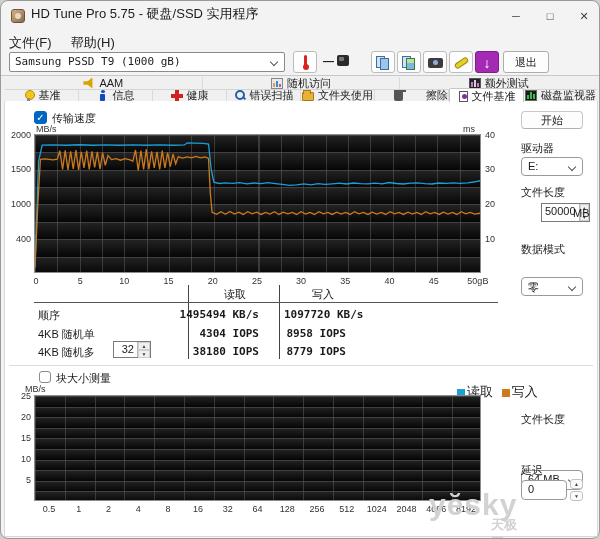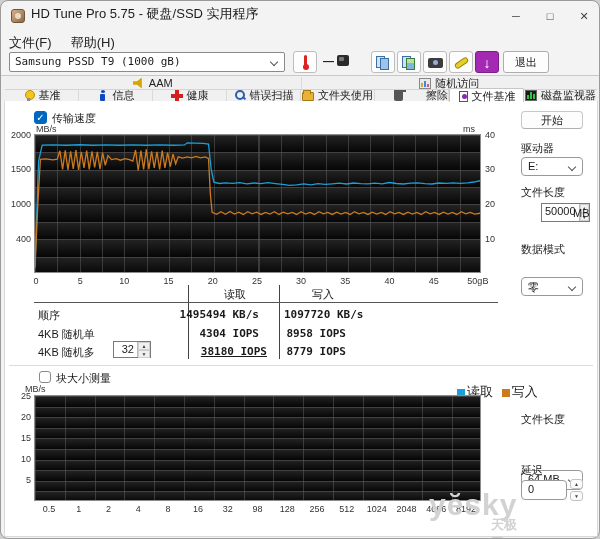--- a/index.html
+++ b/index.html
@@ -190,20 +190,28 @@
         <span>AAM</span>
       </div>
       <div class="tab">
         <span class="ticon i-chart">
             <i></i>
             <i></i>
             <i></i>
           </span>
         <span>随机访问</span>
       </div>
+      <div class="tab">
+        <span class="ticon i-chartdark">
+            <i></i>
+            <i></i>
+            <i></i>
+          </span>
+        <span>额外测试</span>
+      </div>
     </div>
     <div id="tabrow2">
       <div class="tab">
         <span class="ticon i-bulb"></span>
         <span>基准</span>
       </div>
       <div class="tab">
         <span class="ticon i-info"></span>
         <span>信息</span>
       </div>
@@ -295,21 +303,21 @@
   <span class="abs tbl-val" style="left:283px;top:326px;width:62px;">8958 IOPS</span>
 
   <span class="abs tbl-label" style="left:37px;top:344px;">4KB 随机多</span>
   <div class="abs spin-classic" style="left:112px;top:340px;width:38px;height:17px;">
     <span class="val">32</span>
     <span class="spin-arrows">
         <b>▲</b>
         <b>▼</b>
       </span>
   </div>
-  <span class="abs tbl-val" style="left:108px;top:344px;width:158px;text-decoration:underline;">38180 IOPS</span>
+  <span class="abs tbl-val" style="left:100px;top:344px;width:158px;">38180 IOPS</span>
   <span class="abs tbl-val" style="left:283px;top:344px;width:62px;">8779 IOPS</span>
 
   <div class="abs" style="left:8px;top:364px;width:584px;height:1px;background:#dcdcdc;"></div>
 
   <span class="abs checkbox" style="left:38px;top:370px;width:12px;height:12px;"></span>
   <span class="abs" style="left:55px;top:370px;">块大小测量</span>
 
   <span class="abs ticklabel" style="left:24px;top:383px;">MB/s</span>
   <span class="abs" style="left:456px;top:382px;font-size:13px;">
     <span class="legend-sq" style="background: rgb(27, 159, 216);"></span><span>读取</span>
@@ -329,21 +337,21 @@
   </div>
 
   <div class="abs xlabels2" style="left:33px;top:503px;width:447px;">
     <span>0.5</span>
     <span>1</span>
     <span>2</span>
     <span>4</span>
     <span>8</span>
     <span>16</span>
     <span>32</span>
-    <span>98</span>
+    <span>64</span>
     <span>128</span>
     <span>256</span>
     <span>512</span>
     <span>1024</span>
     <span>2048</span>
     <span>4096</span>
     <span>8192</span>
   </div>
 
   <div class="abs w11-btn" style="left:520px;top:110px;width:62px;height:18px;line-height:16px;">开始</div>

